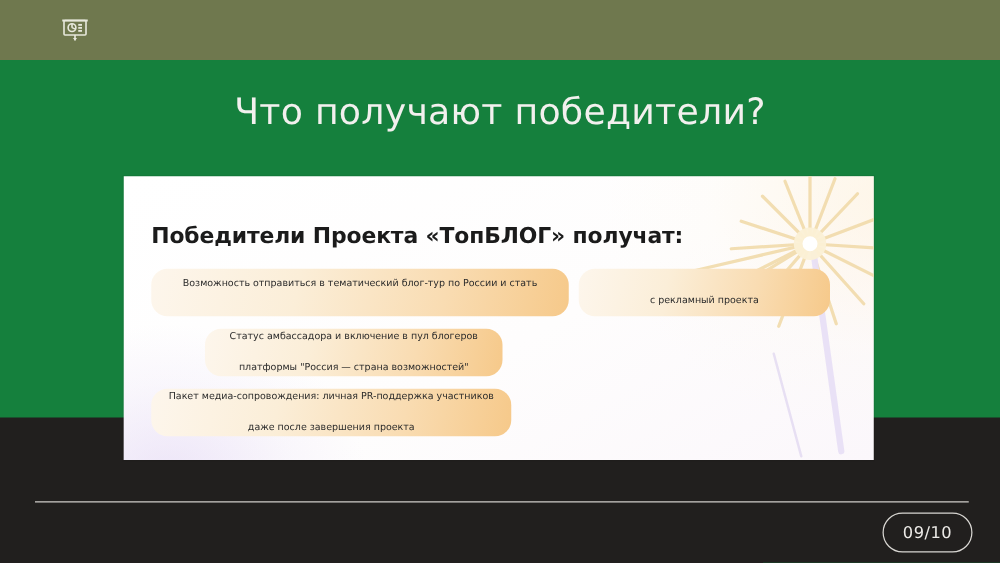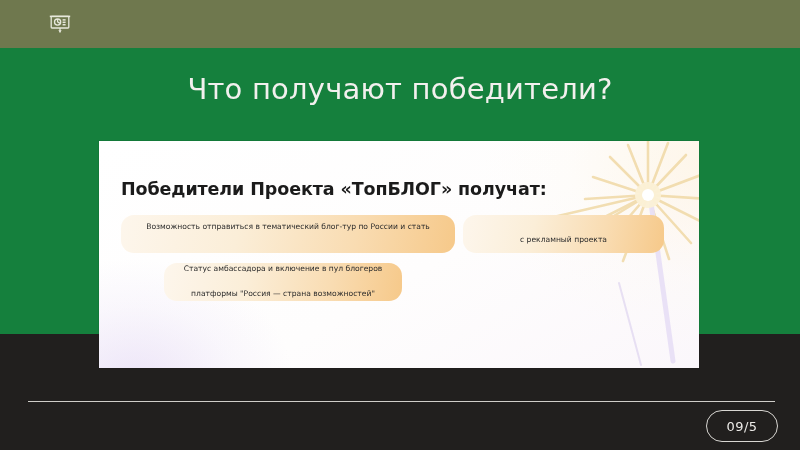--- a/index.html
+++ b/index.html
@@ -215,19 +215,25 @@
     </div>
 
     <div class="pill pill-3">
       <span>
         <span>Статус амбассадора и включение в пул блогеров</span><br>
         <span>платформы "Россия — страна возможностей"</span>
       </span>
     </div>
 
 
+    <div class="pill pill-5">
+      <span>
+        <span>Пакет медиа-сопровождения: личная PR-поддержка участников</span><br>
+        <span>даже после завершения проекта</span>
+      </span>
+    </div>
 
   </div>
 
   <div class="bottom-rule"></div>
-  <div class="page-badge">09/5</div>
+  <div class="page-badge">09/10</div>
 
 </div>
 
 </body></html>

